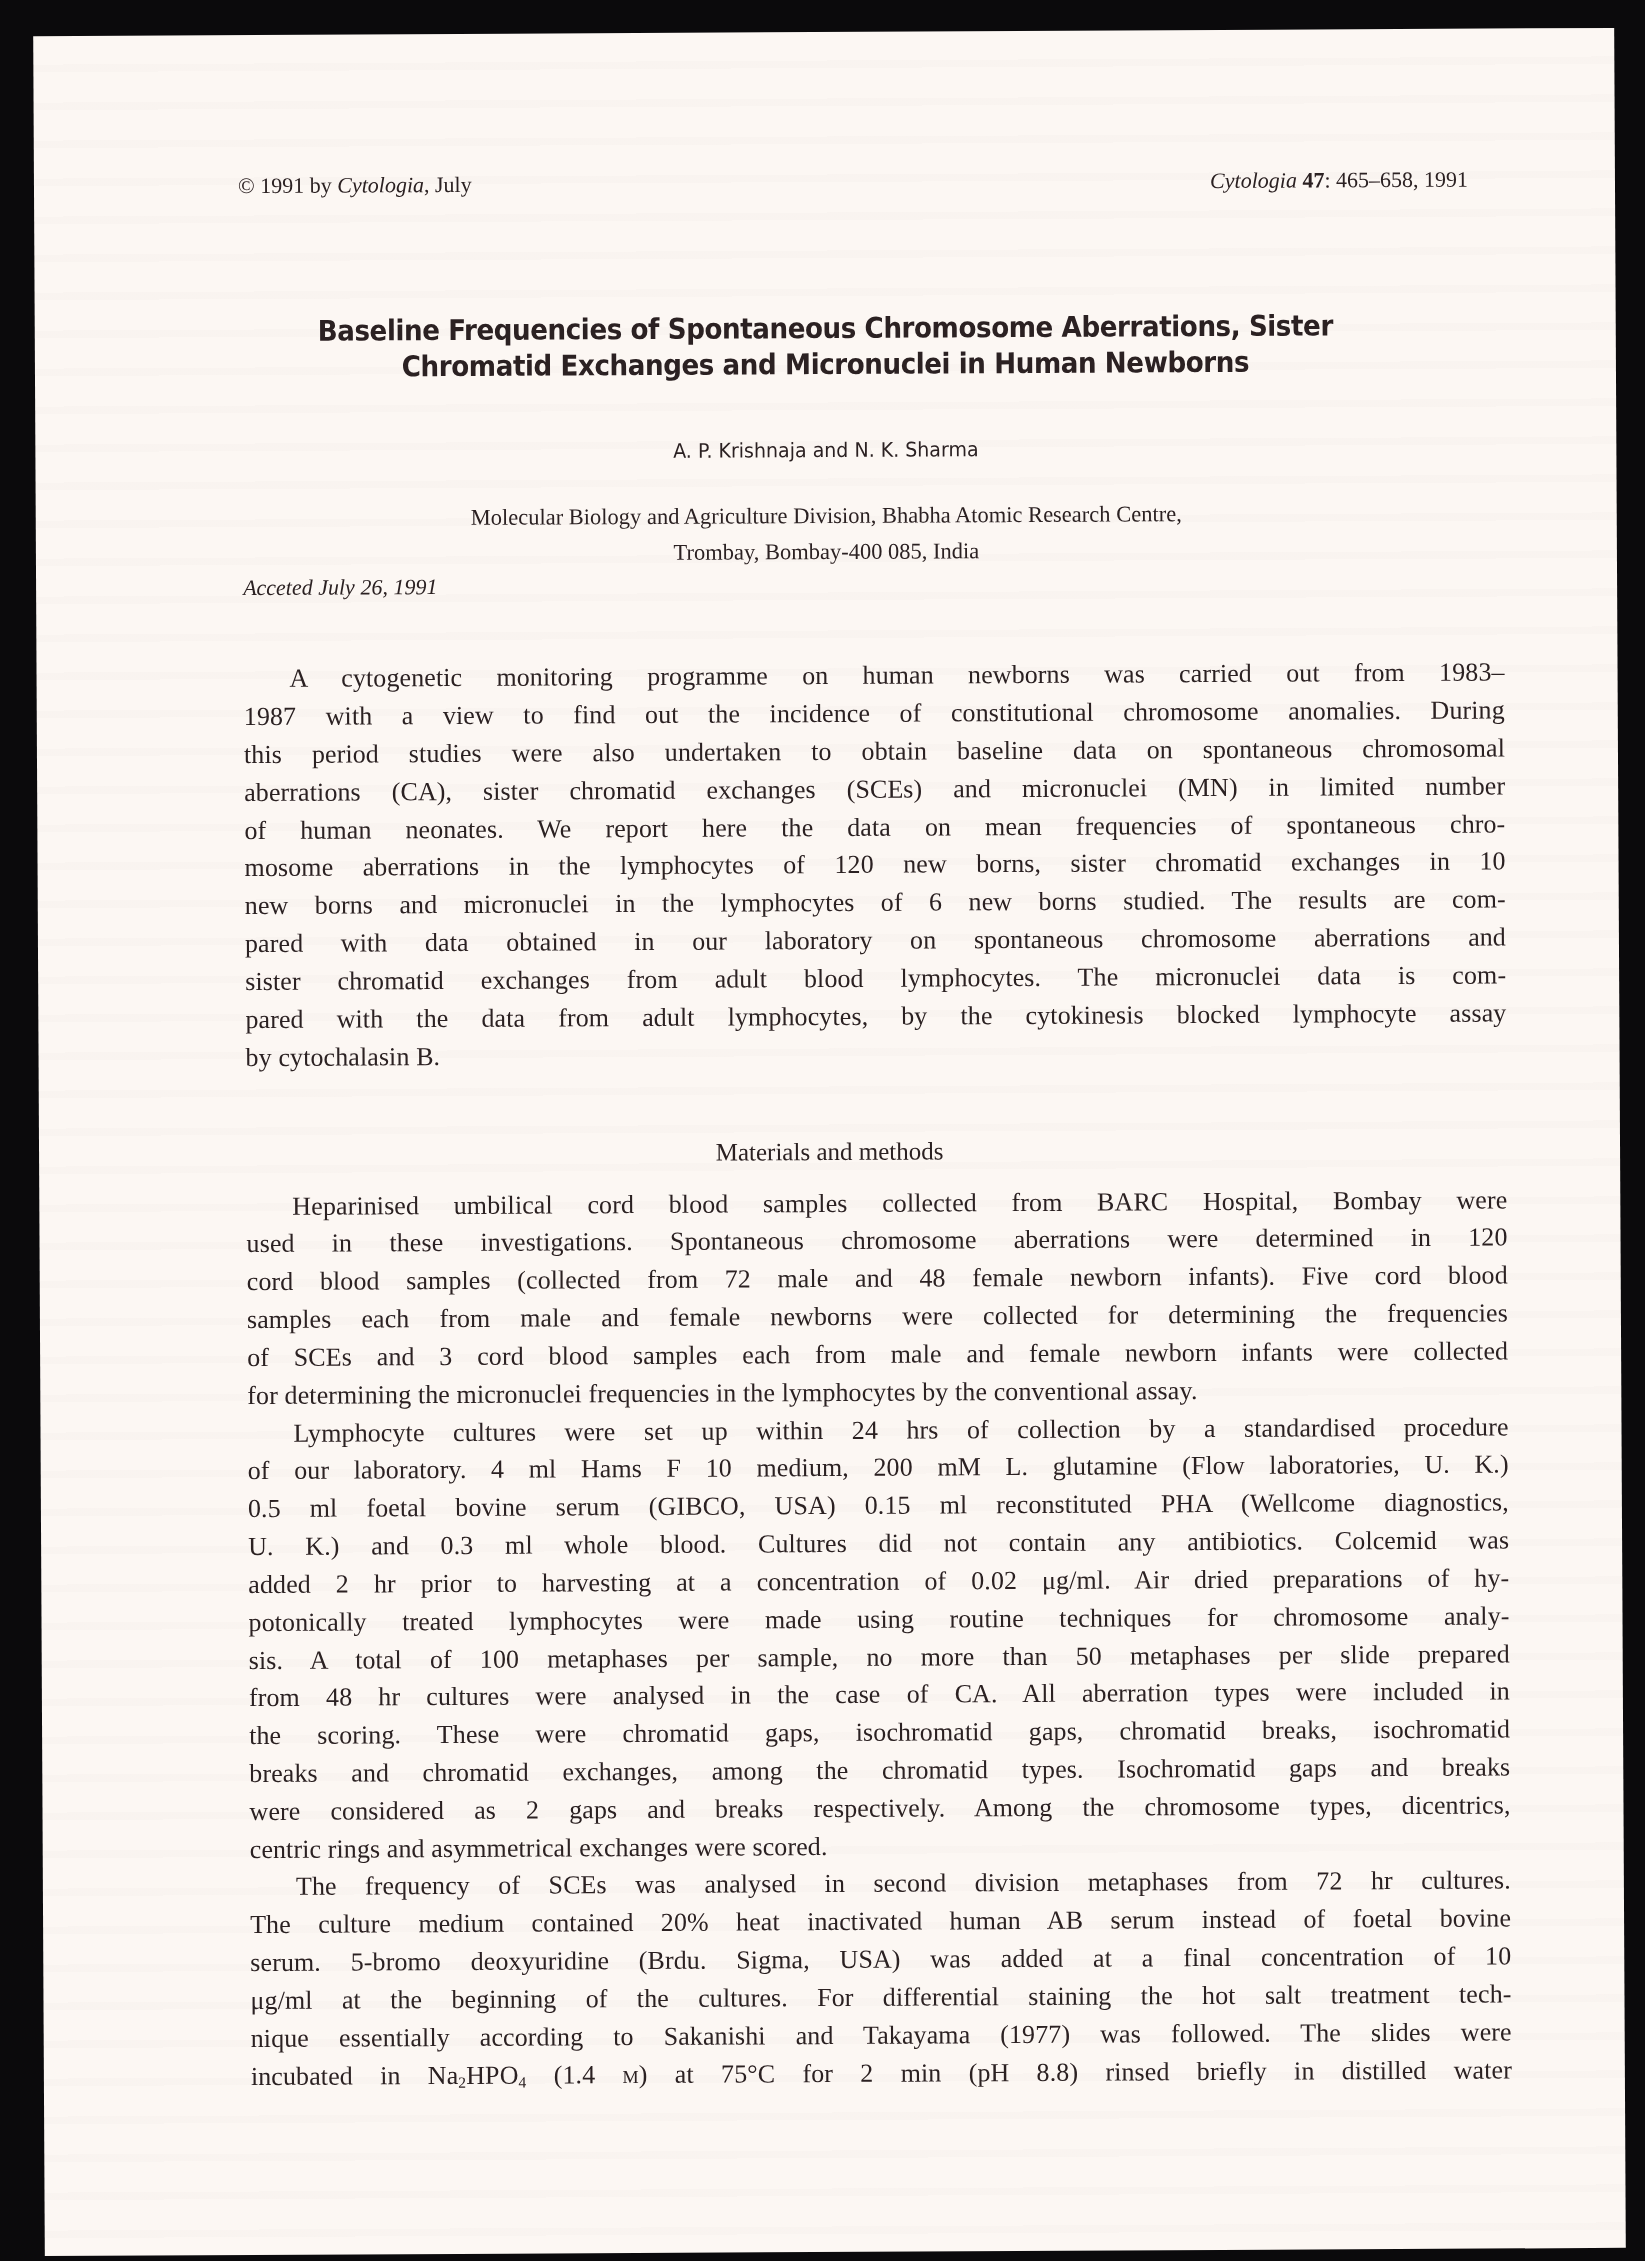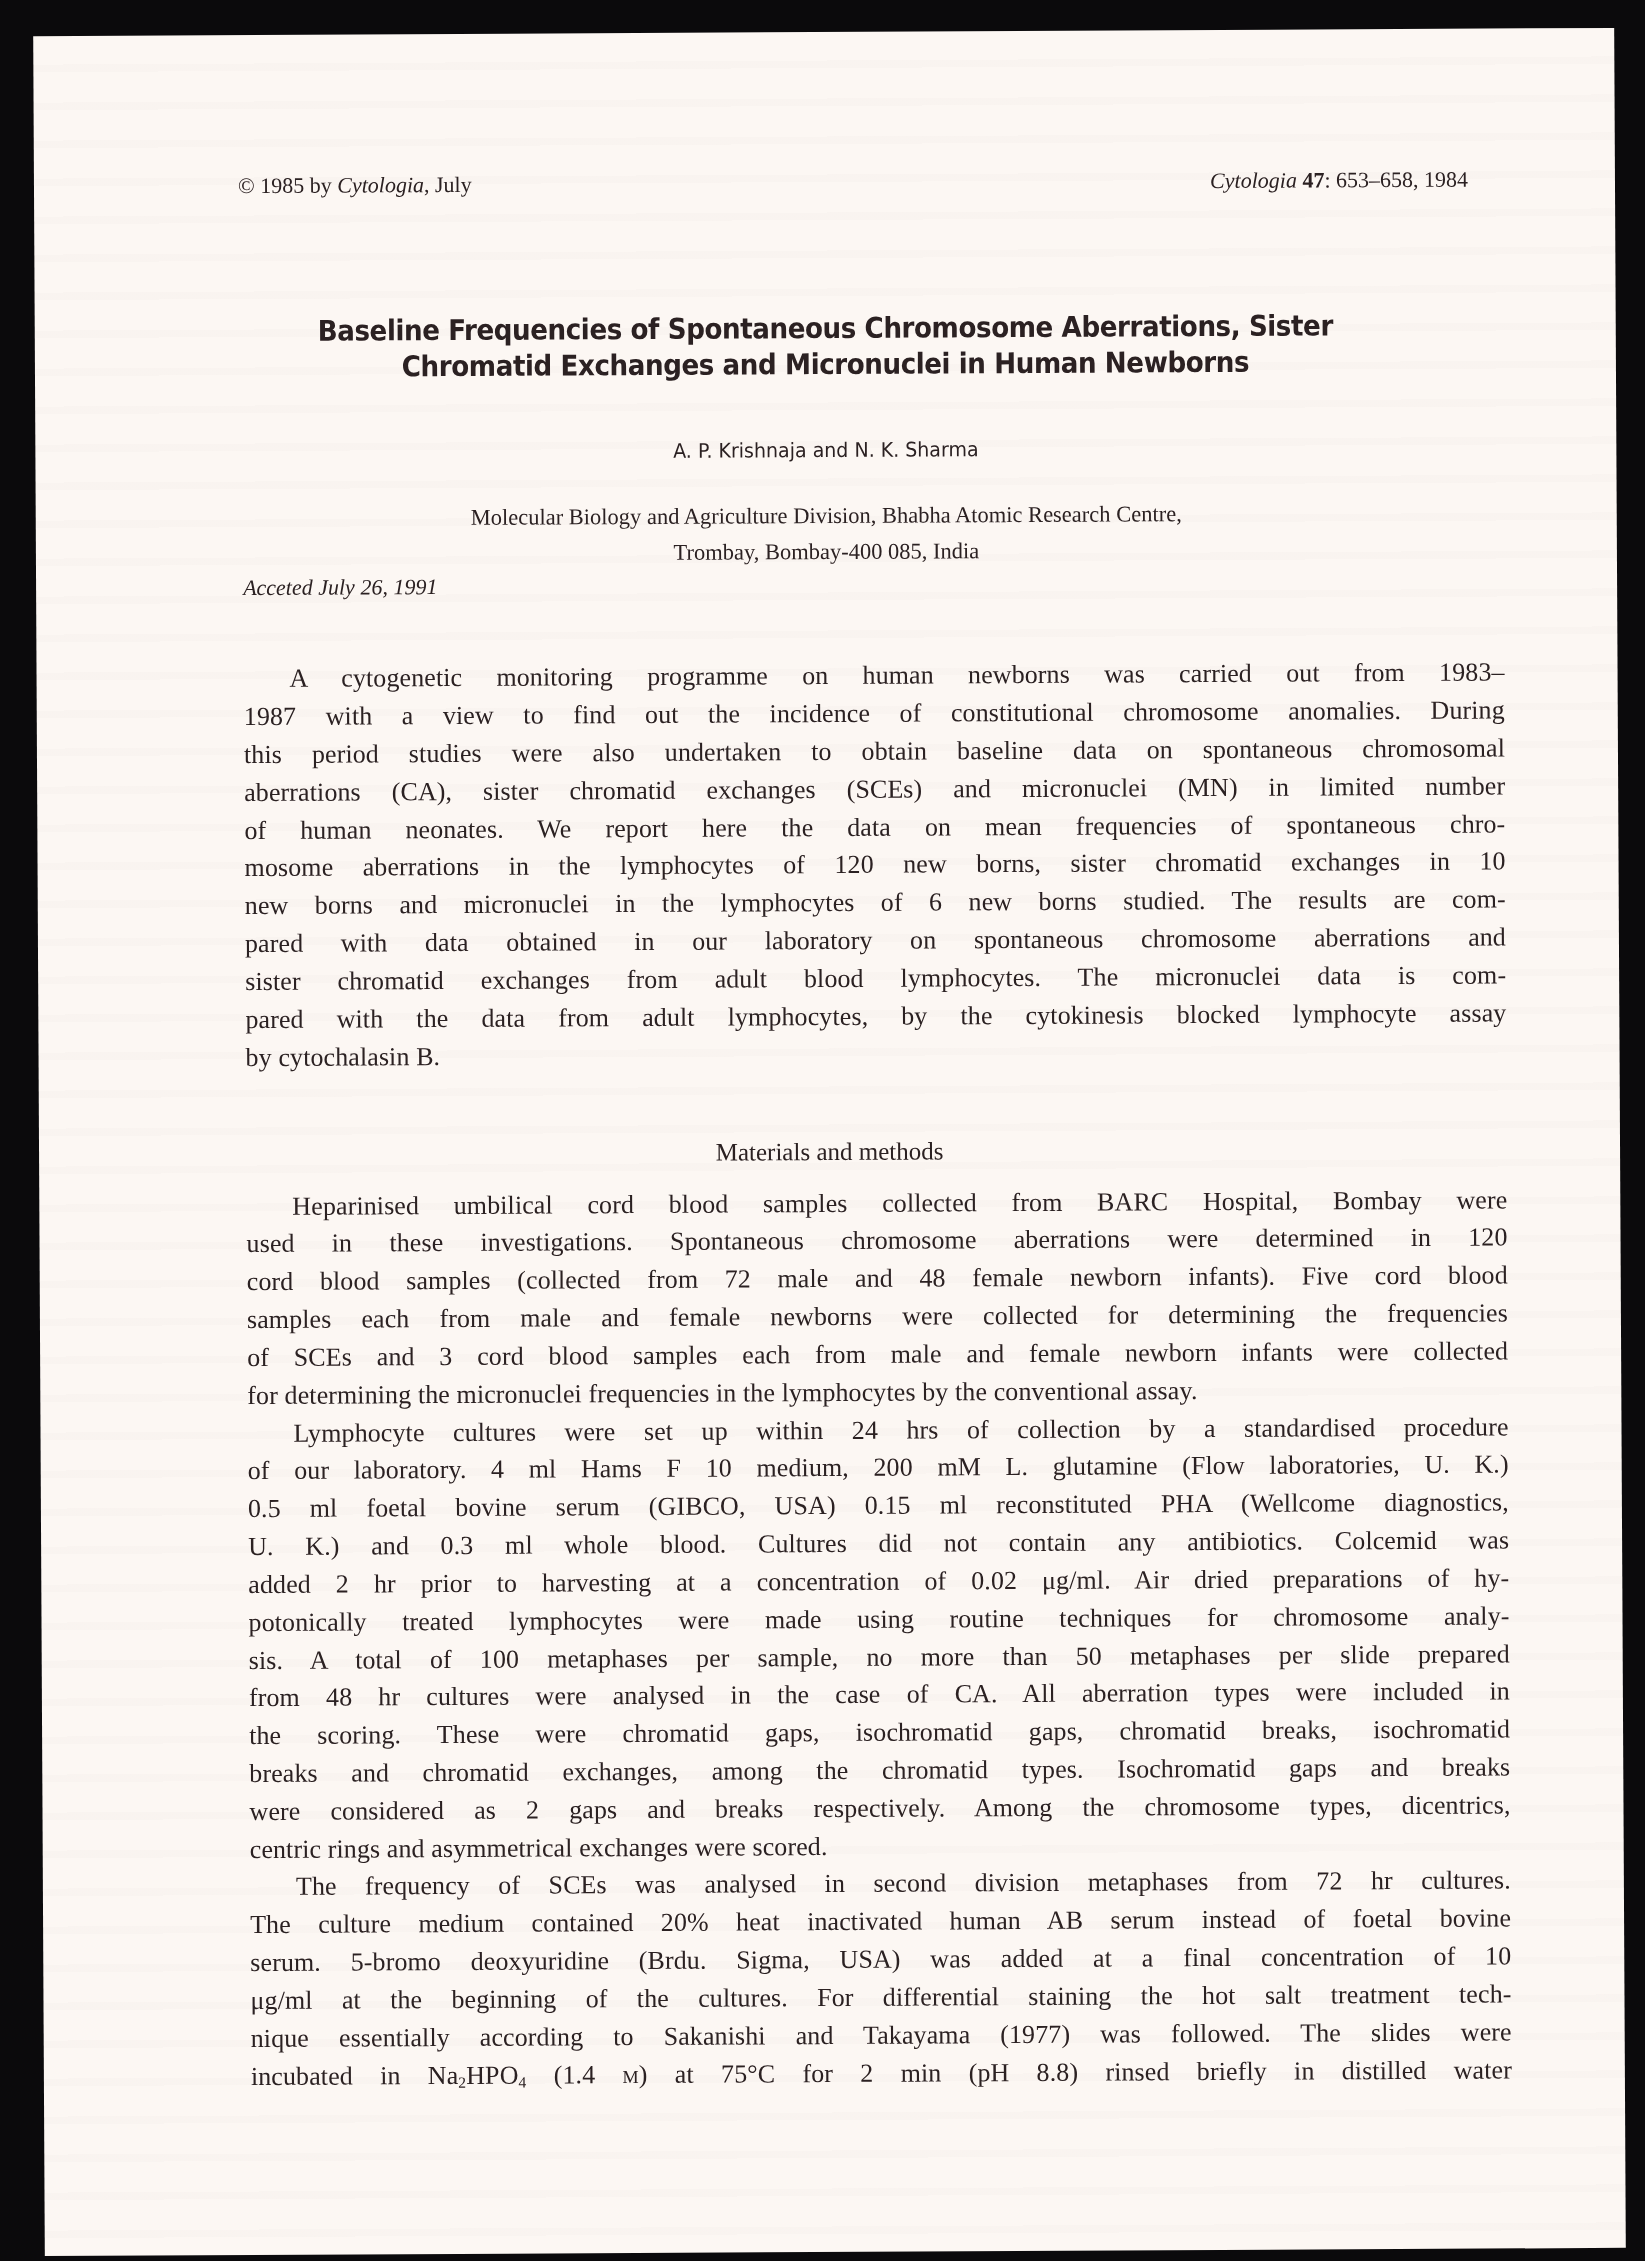--- a/index.html
+++ b/index.html
@@ -62,23 +62,23 @@
   .section-head { font-size: 25px; left: 0; width: 100%; text-align: center; }
   sub { font-size: 0.6em; vertical-align: -0.25em; }
   .smallcap { font-size: 0.7em; }
 </style>
 </head>
 <body>
 
 <div class="paper">
   <div class="ghost"></div>
 
-  <div class="txt hdr hdr-left"><span>© 1985 by </span><span class="ital">Cytologia</span><span>, July</span></div>
+  <div class="txt hdr hdr-left"><span>© 1991 by </span><span class="ital">Cytologia</span><span>, July</span></div>
 
-  <div class="txt hdr hdr-right"><span class="ital">Cytologia</span> <span class="bold">47</span><span>: 653–658, 1984</span></div>
+  <div class="txt hdr hdr-right"><span class="ital">Cytologia</span> <span class="bold">47</span><span>: 465–658, 1991</span></div>
 
   <div class="txt title" style="top:280px">Baseline Frequencies of Spontaneous Chromosome Aberrations, Sister</div>
   <div class="txt title" style="top:316px">Chromatid Exchanges and Micronuclei in Human Newborns</div>
 
   <div class="txt authors" style="top:406px">A. P. Krishnaja and N. K. Sharma</div>
 
   <div class="txt affil" style="top:471px">Molecular Biology and Agriculture Division, Bhabha Atomic Research Centre,</div>
   <div class="txt affil" style="top:507px">Trombay, Bombay-400 085, India</div>
 
   <div class="txt accepted" style="top:540px">Acceted July 26, 1991</div>

